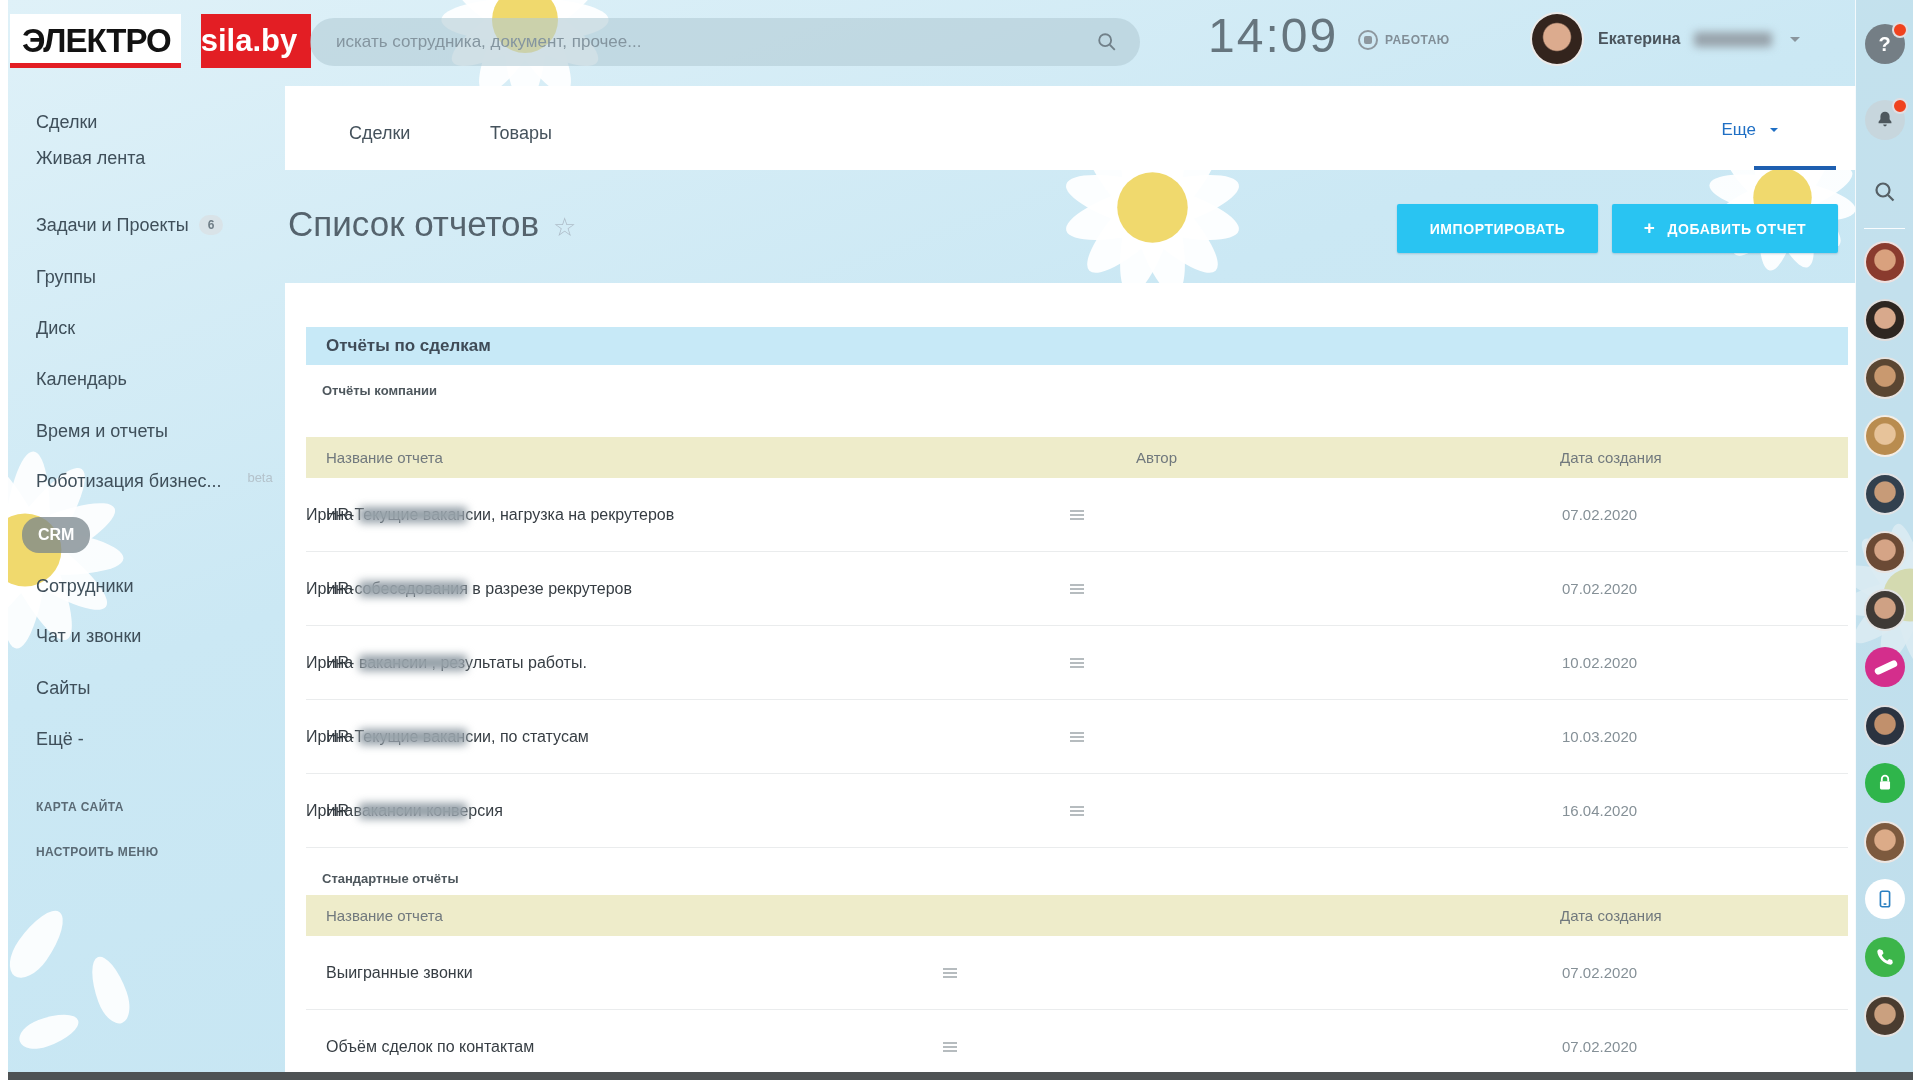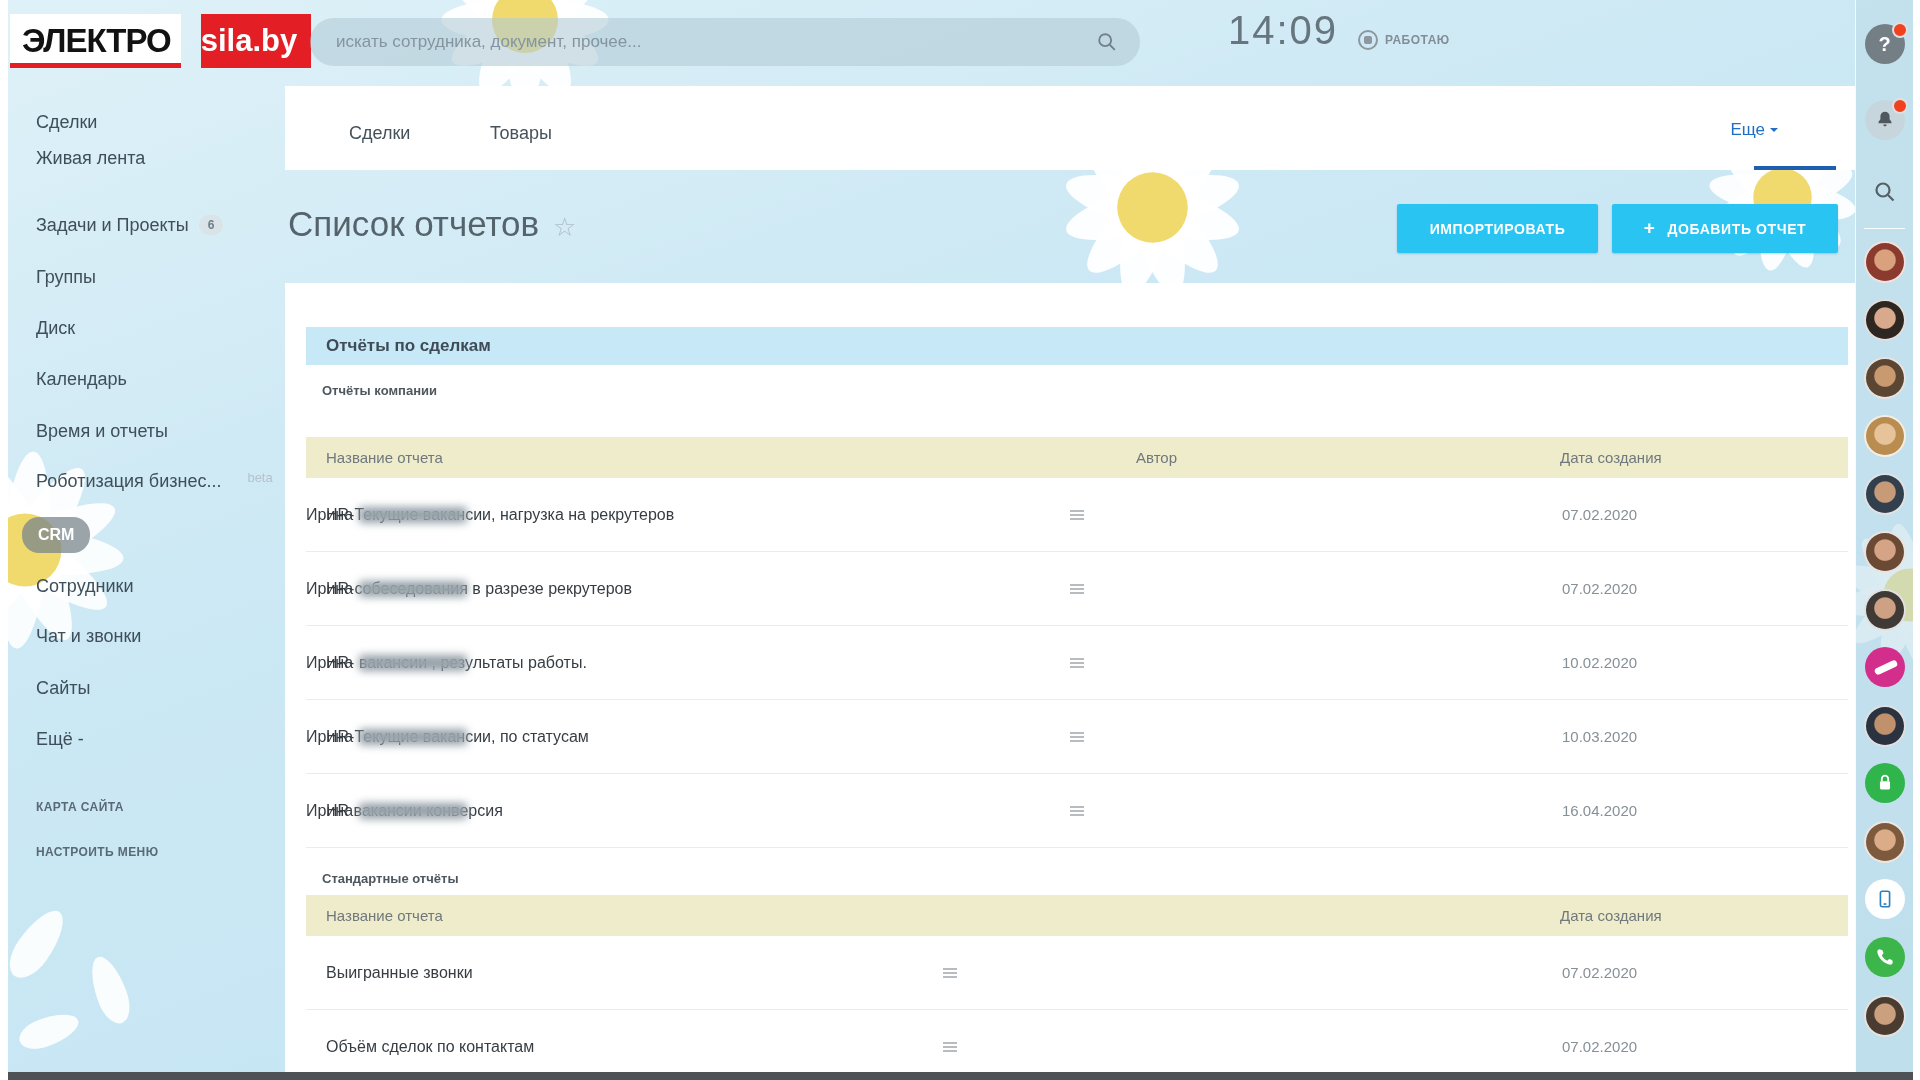--- a/index.html
+++ b/index.html
@@ -19,22 +19,22 @@
   .logo-left{background:#fff;color:#121212;font-weight:bold;font-size:33px;letter-spacing:-1px;
              padding:6px 10px 2px 12px;border-bottom:5px solid #e31e24;display:flex;align-items:center;}
   .logo-right{background:#e31e24;color:#fff;font-weight:bold;font-size:31px;padding:6px 14px 6px 0;
               display:flex;align-items:center;}
   .search-pill{position:absolute;left:310px;top:18px;width:830px;height:48px;border-radius:26px;
                background:rgba(178,203,214,.6);z-index:10;display:flex;align-items:center;}
   .search-pill input{flex:1;background:transparent;border:none;outline:none;padding:0 10px 0 26px;
                font-size:17px;color:#51606a;font-family:inherit;}
   .search-pill input::placeholder{color:#84959f;}
   .search-mag{margin-right:22px;flex:0 0 auto;}
-  .clock{position:absolute;left:1208px;top:8px;width:130px;font-size:40px;font-weight:200;color:#66757e;
-         letter-spacing:2px;z-index:10;margin-left:20px;}
+  .clock{position:absolute;left:1208px;top:8px;width:130px;font-size:48px;font-weight:200;color:#66757e;
+         letter-spacing:2px;z-index:10;}
   .status{position:absolute;left:1358px;top:30px;display:flex;align-items:center;gap:7px;z-index:10;}
   .status-dot{width:16px;height:16px;border:2px solid #8d979e;border-radius:50%;position:relative;}
   .status-dot::after{content:"";position:absolute;left:4px;top:4px;width:8px;height:8px;background:#8d979e;border-radius:2px;}
   .status-label{font-size:12px;font-weight:bold;color:#818e97;letter-spacing:.5px;}
   .user{position:absolute;left:1530px;top:12px;display:flex;align-items:center;gap:14px;z-index:10;}
   .user-avatar{width:50px;height:50px;border-radius:50%;border:2px solid rgba(255,255,255,.9);
                background:radial-gradient(circle at 50% 46%,#dcab8e 0 36%,#33241d 40% 100%);}
   .user-name{font-size:16px;font-weight:bold;color:#4a545c;}
   .blur-box{display:inline-block;background:#97a2aa;border-radius:3px;filter:blur(4px);vertical-align:middle;}
   .user-caret{width:0;height:0;border-left:5px solid transparent;border-right:5px solid transparent;
@@ -46,21 +46,21 @@
   .side-item.active .side-label{color:#fff;font-weight:bold;font-size:16px;}
   .side-item.active{background:rgba(122,133,140,.75);border-radius:17px;padding:5px 16px;left:22px;}
   .side-badge{background:#d9e3e8;color:#6f7d86;font-size:12px;font-weight:bold;border-radius:10px;padding:3px 9px;}
   .side-beta{font-size:13px;color:#b4c2cb;position:relative;top:-4px;}
   .side-footer{position:absolute;left:36px;font-size:12px;font-weight:bold;color:#58import6a;color:#5a6a75;
                letter-spacing:.4px;z-index:10;cursor:pointer;white-space:nowrap;}
 
   
   .tabstrip{position:absolute;left:285px;top:86px;width:1571px;height:84px;background:#fff;z-index:5;}
   .tab{position:absolute;bottom:26px;font-size:18px;color:#45525c;cursor:pointer;white-space:nowrap;}
-  .tab-more{position:absolute;right:78px;bottom:30px;font-size:17px;color:#1f6fc4;cursor:pointer;display:flex;align-items:center;gap:5px;}
+  .tab-more{position:absolute;right:78px;bottom:30px;font-size:17px;color:#1f6fc4;cursor:pointer;display:flex;align-items:center;gap:14px;}
   .tab-more-caret{width:0;height:0;border-left:4px solid transparent;border-right:4px solid transparent;border-top:4px solid #1f6fc4;}
   .tab-underline{position:absolute;right:20px;bottom:0;width:82px;height:4px;background:#1e5fb0;}
 
   
   .page-title{position:absolute;left:288px;top:204px;font-size:35px;font-weight:300;color:#55636d;z-index:10;}
   .title-star{position:absolute;left:553px;top:212px;font-size:26px;color:#aebcc8;z-index:10;cursor:pointer;}
   .btn{position:absolute;top:204px;height:49px;background:#29c4f2;color:#fff;font-weight:bold;font-size:14px;
        letter-spacing:.6px;border:none;border-radius:2px;z-index:10;cursor:pointer;display:flex;align-items:center;
        justify-content:center;gap:12px;font-family:inherit;box-shadow:0 1px 2px rgba(40,100,130,.25);}
   .btn-import{left:1397px;width:201px;}
@@ -172,20 +172,26 @@
         <line x1="15" y1="15" x2="20.5" y2="20.5"></line>
       </svg>
   </div>
 
   <div class="clock">14:09</div>
   <div class="status">
     <span class="status-dot"></span>
     <span class="status-label">РАБОТАЮ</span>
   </div>
 
+  <div class="user">
+    <div class="user-avatar"></div>
+    <span class="user-name">Екатерина</span>
+    <span class="blur-box" style="width:78px;height:15px;"></span>
+    <span class="user-caret"></span>
+  </div>
 
   <div id="sidebar-list">
   <div class="side-item" style="top: 109px;">
     <span class="side-label">Сделки</span>
 
   </div>
 
   <div class="side-item" style="top: 145px;">
     <span class="side-label">Живая лента</span>
 

